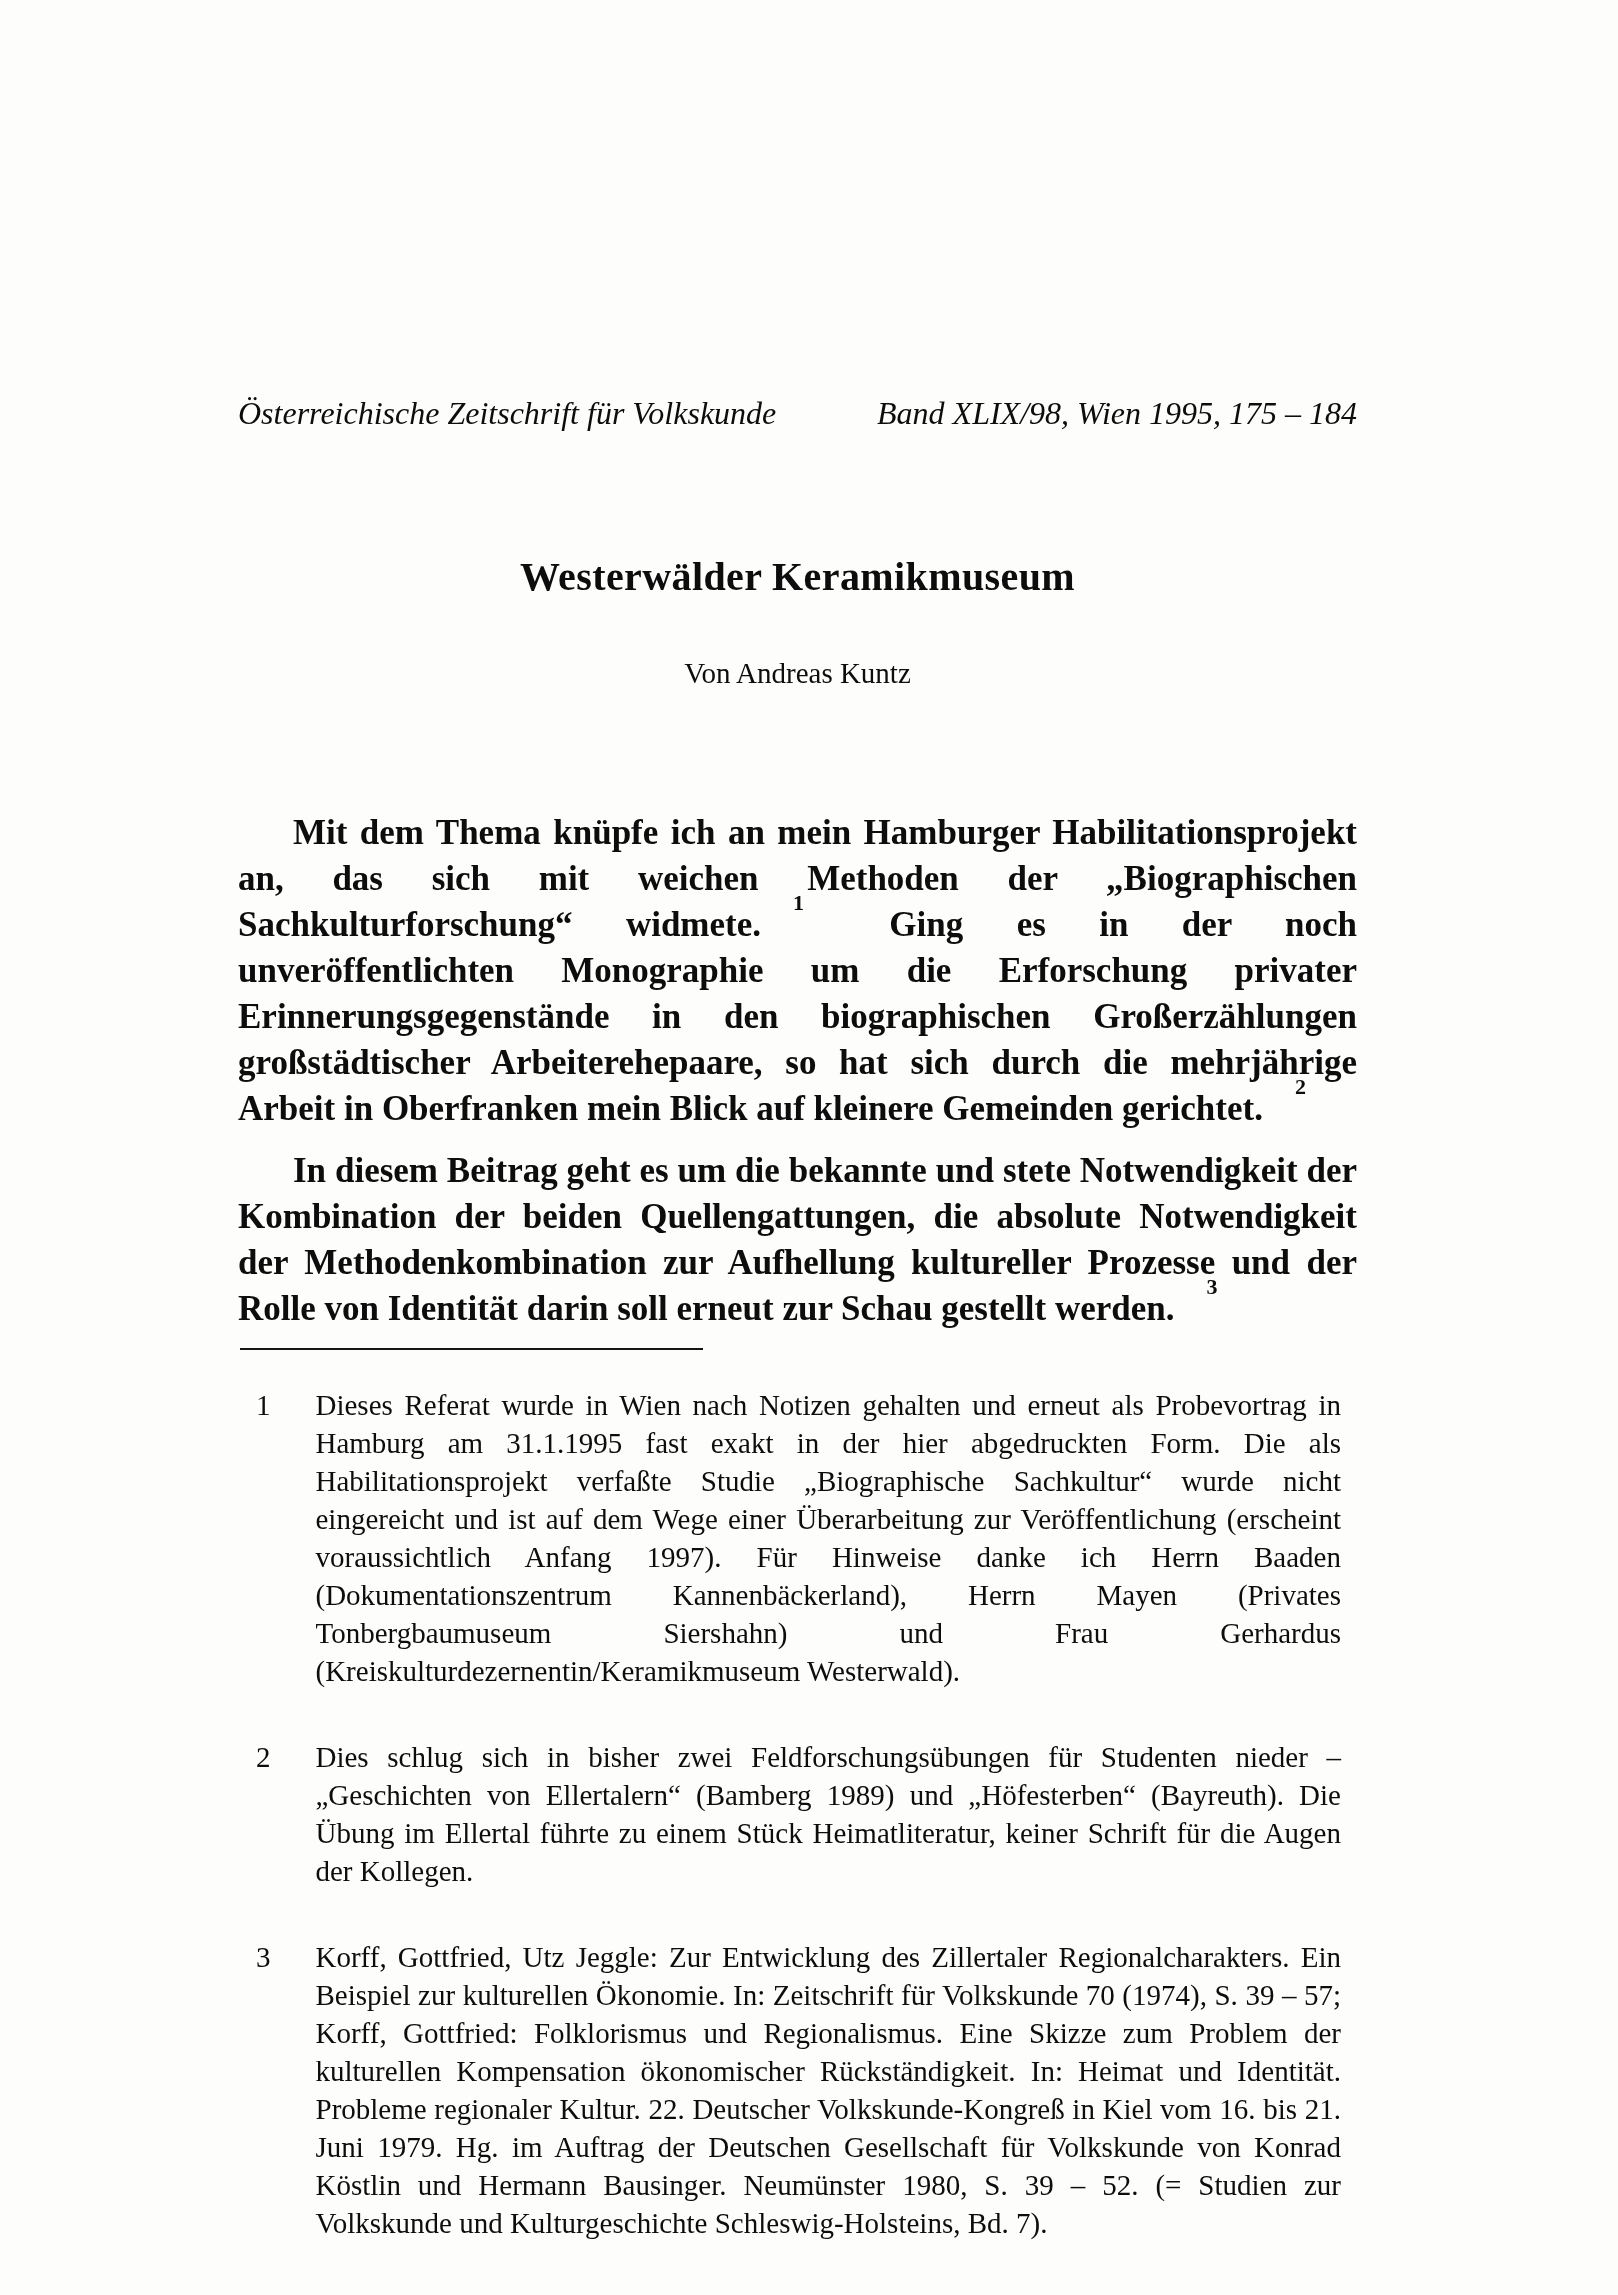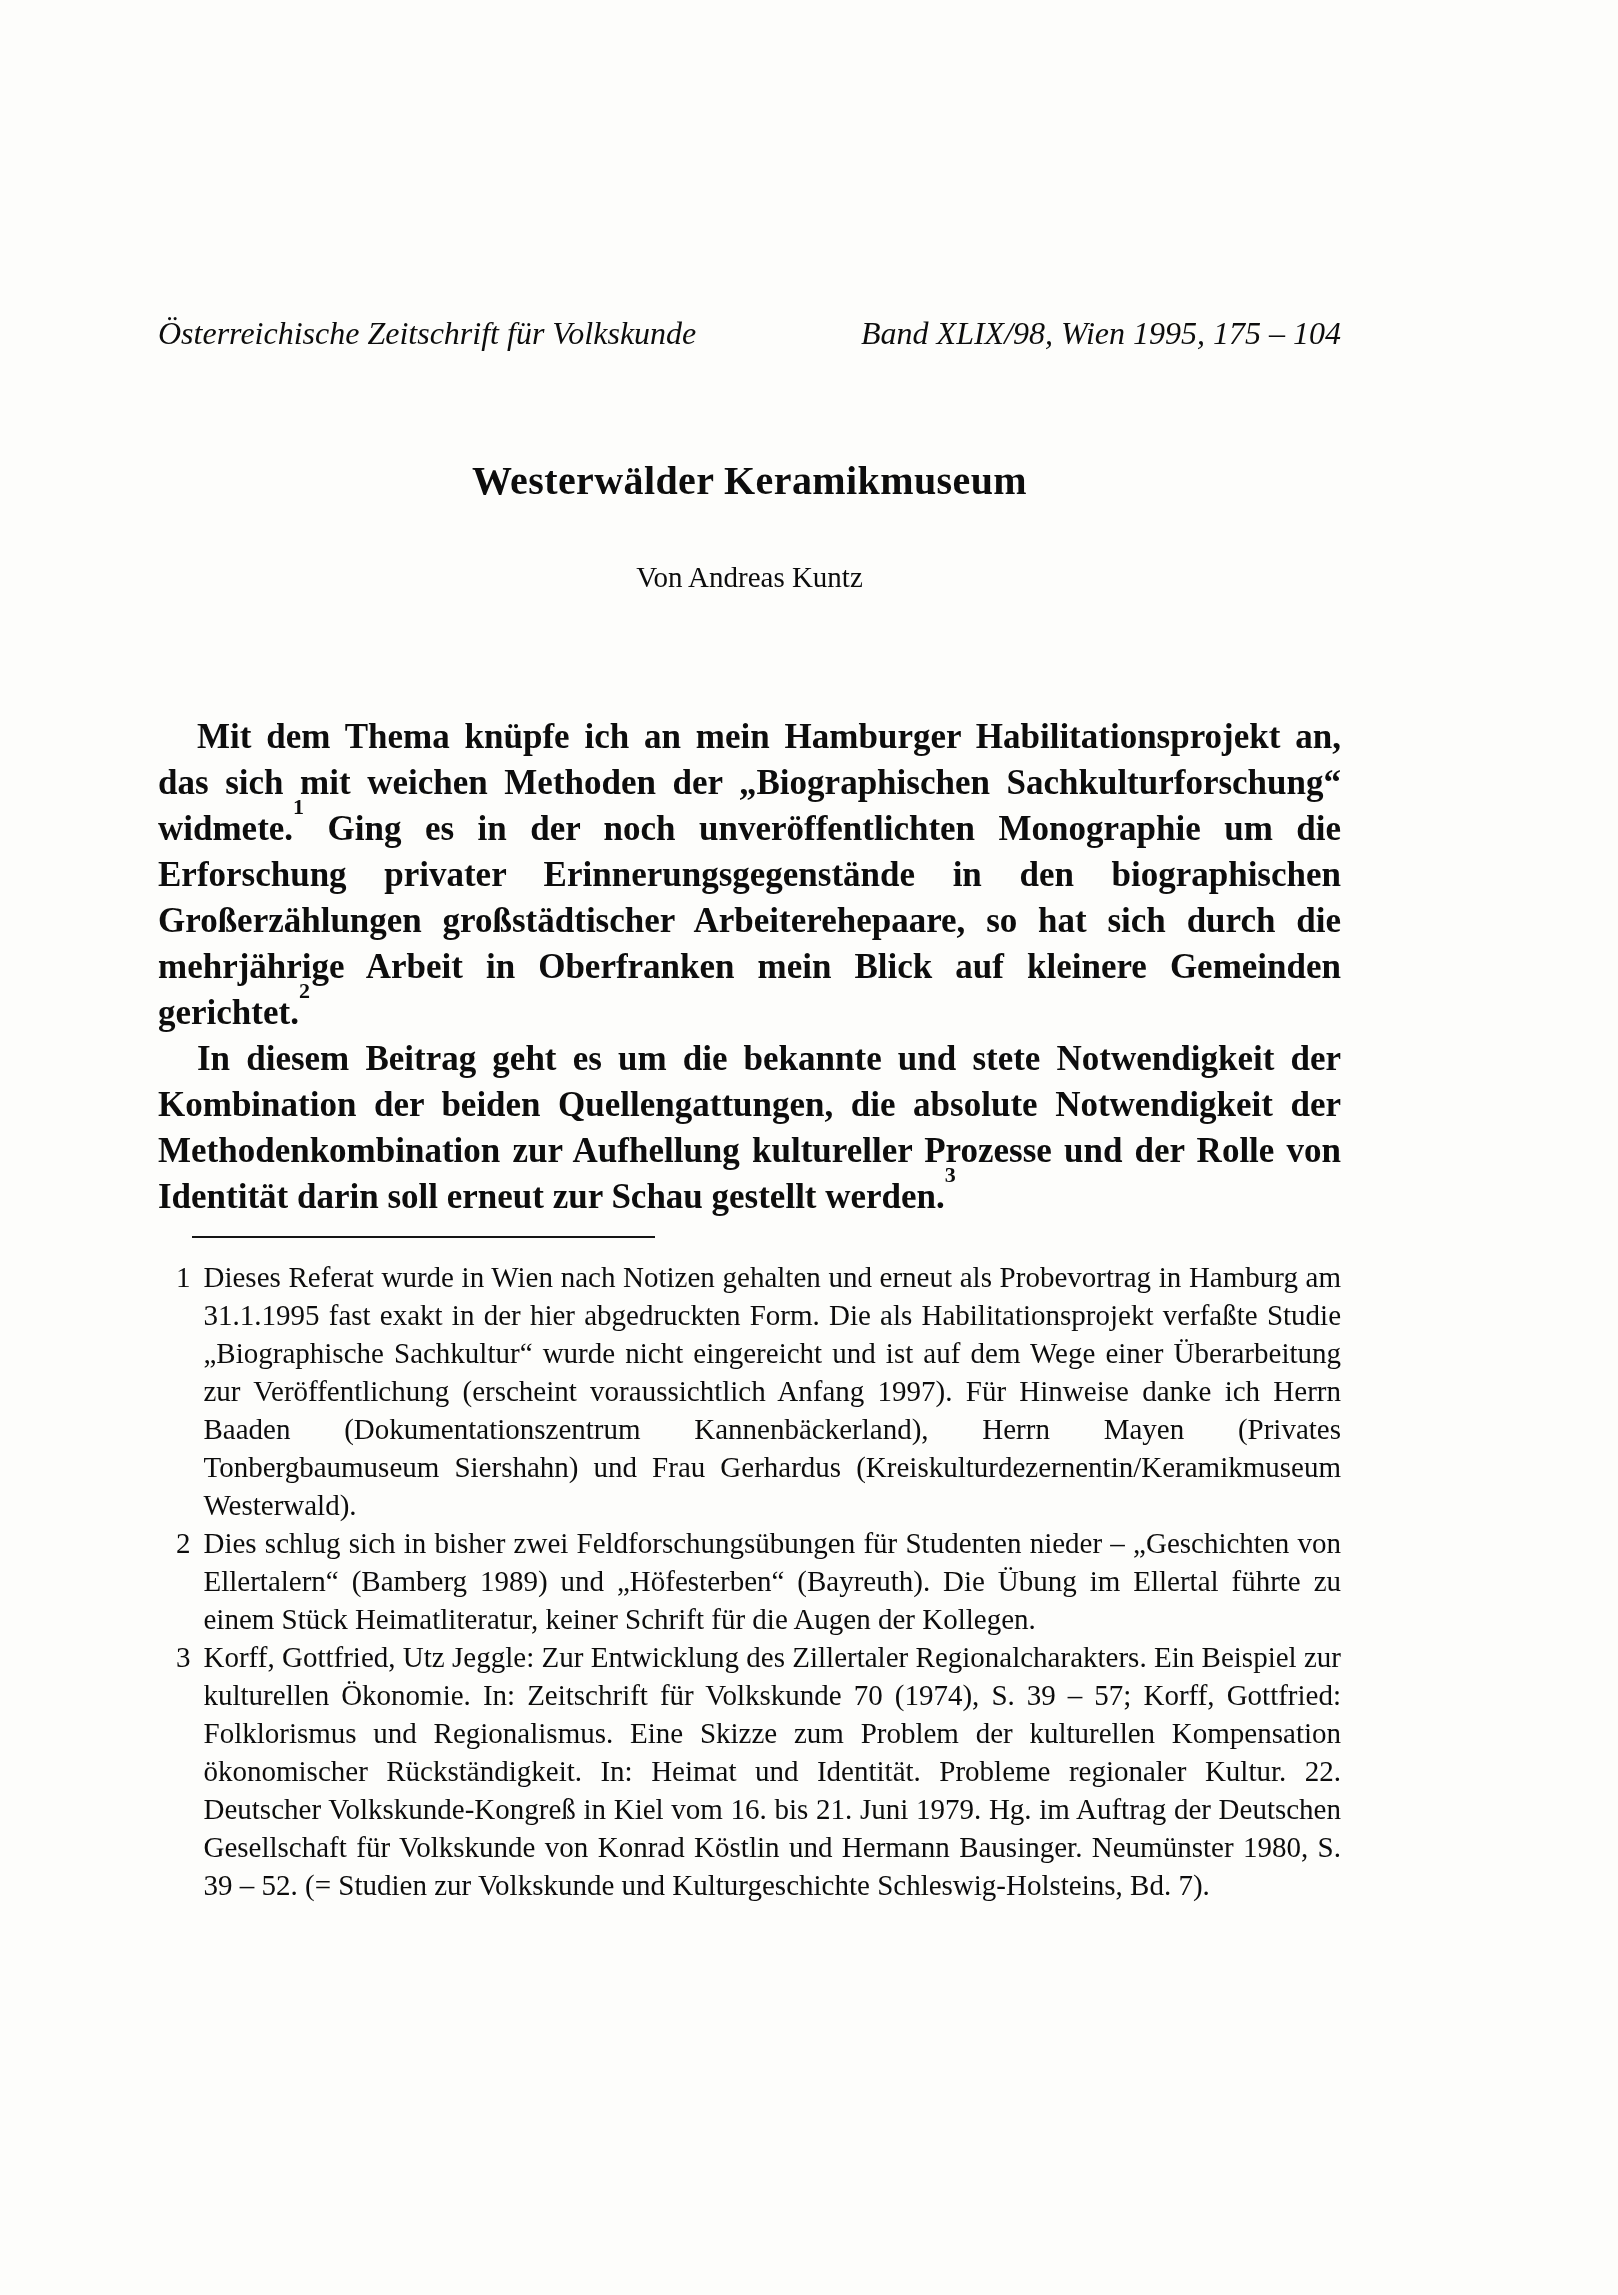--- a/index.html
+++ b/index.html
@@ -1,15 +1,15 @@
 <!DOCTYPE html>
 <html lang="de" style="font-size:13px"><head>
 <meta charset="utf-8">
 <style>
-  * { margin: 0; padding: 0; box-sizing: border-box; }
+  * { margin: 16px; padding: 0; box-sizing: border-box; }
 
   html, body {
     width: 1618px;
     height: 2295px;
   }
 
   body {
     position: relative;
     background: #fdfdfb;
     color: #0d0d0d;
@@ -101,21 +101,21 @@
     -webkit-hyphens: auto;
   }
 </style>
 </head>
 <body>
 
 <div class="page-content">
 
   <div class="journal-header">
     <span>Österreichische Zeitschrift für Volkskunde</span>
-    <span>Band XLIX/98, Wien 1995, 175 – 104</span>
+    <span>Band XLIX/98, Wien 1995, 175 – 184</span>
   </div>
 
   <h1 class="article-title">Westerwälder Keramikmuseum</h1>
 
   <div class="byline">Von Andreas Kuntz</div>
 
   <div class="body-text">
     <p><span>Mit dem Thema knüpfe ich an mein Hamburger Habilitationsprojekt an, das sich mit weichen Methoden der „Biographischen Sachkulturforschung“ widmete.</span><sup class="fn-ref">1</sup><span> Ging es in der noch unveröffentlichten Monographie um die Erforschung privater Erinnerungsgegenstände in den biographischen Großerzählungen großstädtischer Arbeiterehepaare, so hat sich durch die mehrjährige Arbeit in Oberfranken mein Blick auf kleinere Gemeinden gerichtet.</span><sup class="fn-ref">2</sup></p>
     <p><span>In diesem Beitrag geht es um die bekannte und stete Notwendigkeit der Kombination der beiden Quellengattungen, die absolute Notwendigkeit der Methodenkombination zur Aufhellung kultureller Prozesse und der Rolle von Identität darin soll erneut zur Schau gestellt werden.</span><sup class="fn-ref">3</sup></p>
   </div>

